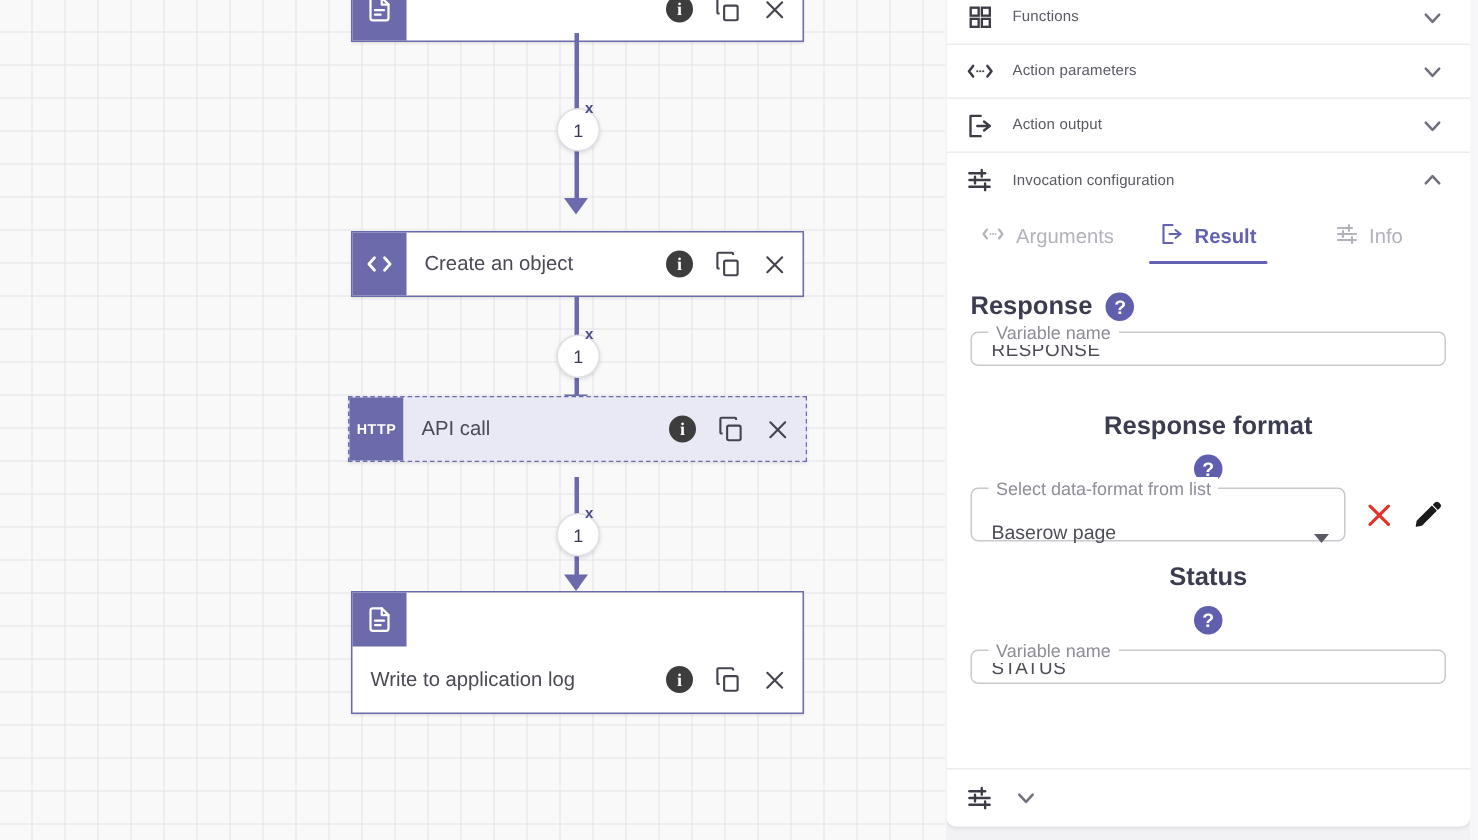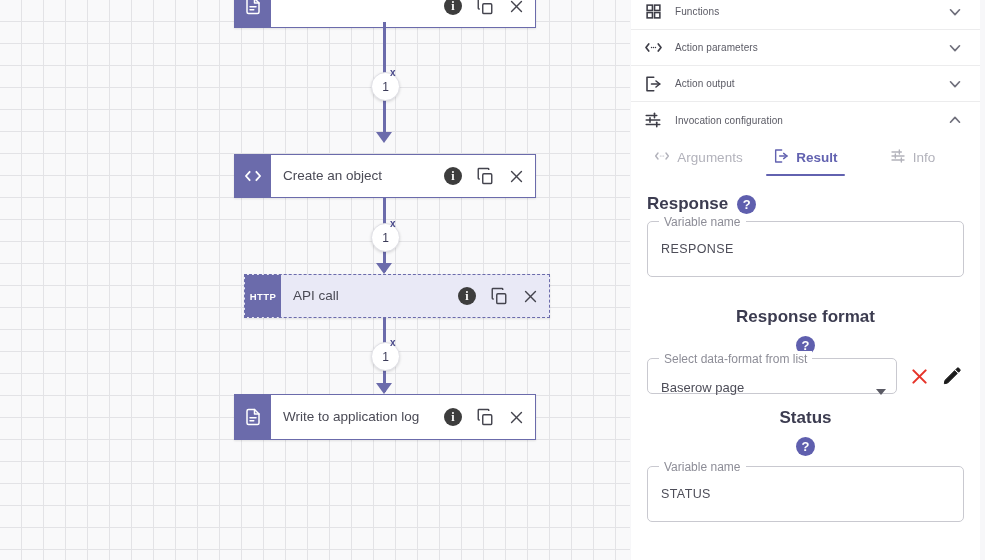--- a/index.html
+++ b/index.html
@@ -130,21 +130,21 @@
   }
 
   .outlined{
     position:relative;border:1px solid #c9c9d0;border-radius:5px;
     background:#fff;box-sizing:border-box;
   }
   .outlined > .legend{
     position:absolute;top:-8px;left:11px;background:#fff;padding:0 5px;
     font-size:12px;color:#8d8d97;line-height:16px;white-space:nowrap;
   }
-  .txtfield{height:56px;display:flex;align-items:center;padding:0 13px;}
+  .txtfield{height:23px;display:flex;align-items:center;padding:0 13px;}
   .txtval{font-size:12.5px;color:#4d4d58;letter-spacing:.4px;}
 
   .selrow{display:flex;align-items:center;gap:12px;}
   .selbox{position:relative;flex:0 0 250px;height:36px;}
   .selinner{
     height:36px;display:flex;align-items:flex-end;justify-content:space-between;
     padding:0 10px 0 13px;cursor:pointer;
   }
   .selval{font-size:13px;color:#4d4d58;}
   .caret{
@@ -226,21 +226,21 @@
       </div>
     </div>
 
     <div class="edge" style="top:198px;height:74px;"></div>
     <div class="edge-badge" style="top:223px;">
       <span>1</span>
     </div>
     <div class="edge-badge-x" style="top:219px;">x</div>
     <div class="arrowhead" style="top:263px;"></div>
 
-    <div class="node selected" style="top:274px;margin-left:12px;">
+    <div class="node selected" style="top:264px;">
       <div class="node-icon">
         <span style="font-size:9.5px;font-weight:700;letter-spacing:.4px;font-family:'Liberation Sans',sans-serif;">HTTP</span>
       </div>
       <div class="node-body">
         <span class="node-label">API call</span>
         <span class="node-actions">
           <span class="ico-info">i</span>
           <span class="ico-copy">
             <svg width="18" height="18" viewBox="0 0 24 24" fill="none" stroke="#44444e" stroke-width="1.9">
               <rect x="9" y="9" width="12" height="13" rx="1.5"></rect>
@@ -257,21 +257,21 @@
       </div>
     </div>
 
     <div class="edge" style="top:318px;height:74px;"></div>
     <div class="edge-badge" style="top:342px;">
       <span>1</span>
     </div>
     <div class="edge-badge-x" style="top:338px;">x</div>
     <div class="arrowhead" style="top:383px;"></div>
 
-    <div class="node" style="top:394px;">
+    <div class="node" style="top:394px;flex-direction:column;">
       <div class="node-icon">
         <svg width="18" height="18" viewBox="0 0 24 24" fill="none" stroke="#fff" stroke-width="2" stroke-linecap="round" stroke-linejoin="round">
           <path d="M14 2H6a2 2 0 0 0-2 2v16a2 2 0 0 0 2 2h12a2 2 0 0 0 2-2V8z"></path>
           <polyline points="14 2 14 8 20 8"></polyline>
           <line x1="8" y1="13" x2="16" y2="13"></line>
             <line x1="8" y1="17" x2="13" y2="17"></line>
         </svg>
       </div>
       <div class="node-body" style="min-height:44px;">
         <span class="node-label">Write to application log</span>

